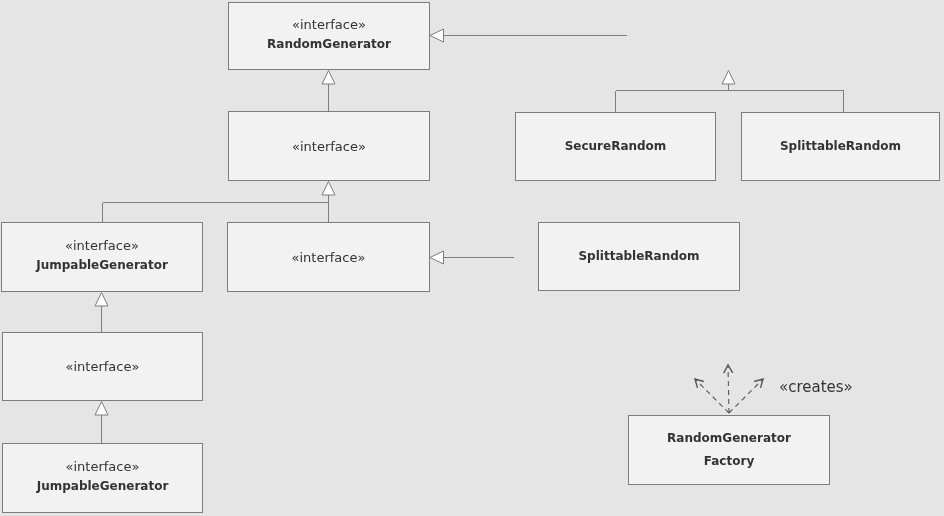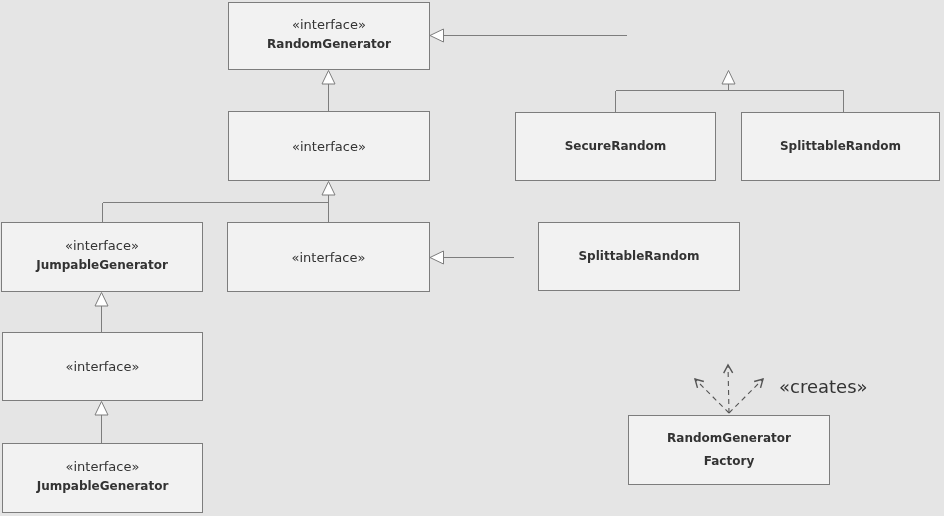--- a/index.html
+++ b/index.html
@@ -38,21 +38,21 @@
     white-space: nowrap;
   }
   .node .label {
     font-size: 12px;
     line-height: 23px;
     white-space: nowrap;
     font-weight: bold;
   }
   .edge-label {
     position: absolute;
-    font-size: 18px;
+    font-size: 15px;
     line-height: 20px;
     color: #333333;
     white-space: nowrap;
   }
 </style>
 </head>
 <body>
 
 <div id="stage">
 

